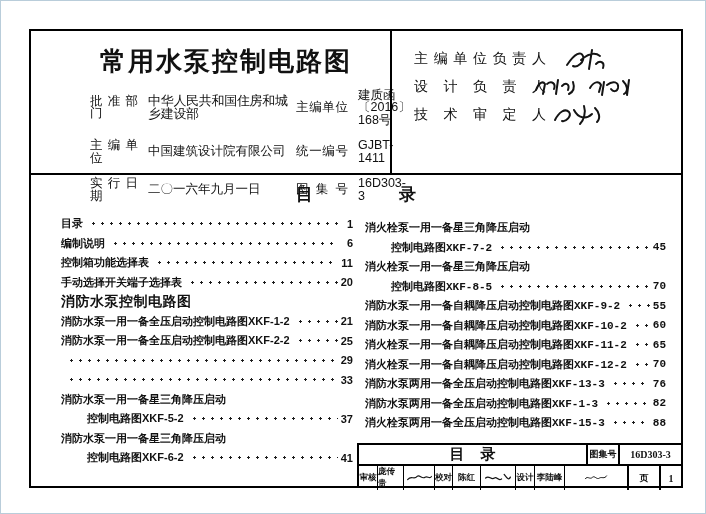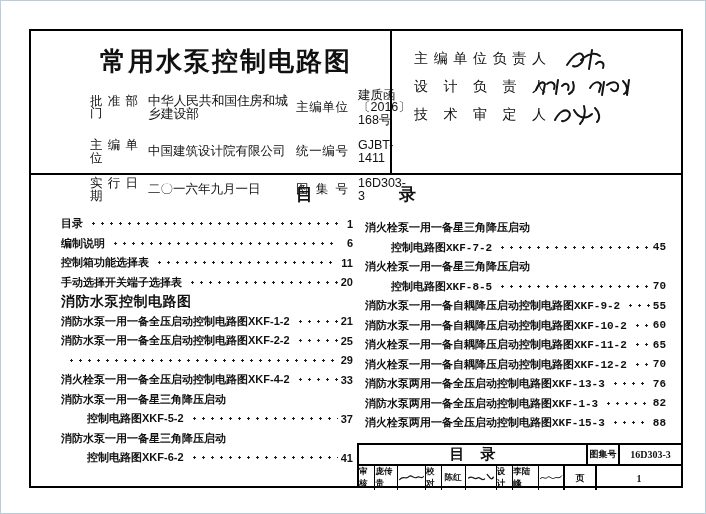--- a/index.html
+++ b/index.html
@@ -43,21 +43,21 @@
   .tblock{position:absolute;right:-2px;bottom:-2px;width:326px;height:45px;border:2px solid #000;
           background:#fff;box-sizing:border-box;display:flex;flex-direction:column;z-index:5;}
   .tb-r1{height:26px;display:flex;border-bottom:2px solid #000;box-sizing:border-box;}
   .tb-title{width:229px;border-right:2px solid #000;box-sizing:border-box;display:flex;align-items:center;
             justify-content:center;font-size:15px;font-weight:bold;letter-spacing:16px;padding-left:16px;}
   .tb-atlas-label{width:32px;border-right:2px solid #000;box-sizing:border-box;display:flex;
             align-items:center;justify-content:center;font-size:9px;font-weight:bold;}
   .tb-atlas-no{flex:1;display:flex;align-items:center;justify-content:center;
             font-size:10px;font-weight:bold;font-family:"Liberation Serif",serif;}
   .tb-r2{flex:1;display:flex;font-size:8.5px;font-weight:bold;}
-  .tb-group{display:flex;width:206px;border-right:2px solid #000;box-sizing:border-box;}
+  .tb-group{display:flex;width:270px;border-right:2px solid #000;box-sizing:border-box;}
   .tb-r2 .c{display:flex;align-items:center;justify-content:center;border-right:1px solid #000;box-sizing:border-box;}
   .tb-r2 .c.last{border-right:none;flex:1;}
   .tb-page-label{width:32px;border-right:2px solid #000;box-sizing:border-box;display:flex;
             align-items:center;justify-content:center;font-size:9px;font-weight:bold;}
   .tb-page-no{flex:1;display:flex;align-items:center;justify-content:center;
             font-size:10px;font-weight:bold;font-family:"Liberation Serif",serif;}
   .mini-sig path{fill:none;stroke:#141414;stroke-width:1.4;stroke-linecap:round;stroke-linejoin:round;}
 </style>
 </head>
 <body>
@@ -144,21 +144,20 @@
             <div class="toc-row">
               <span class="toc-text">消防水泵一用一备全压启动控制电路图XKF-2-2</span>
               <span class="toc-leader"></span>
               <span class="toc-page">25</span>
             </div>
             <div class="toc-row">
               <span class="toc-leader"></span>
               <span class="toc-page">29</span>
             </div>
             <div class="toc-row">
-              <span class="toc-text">消火栓泵一用一备全压启动控制电路图XKF-4-2</span>
               <span class="toc-leader"></span>
               <span class="toc-page">33</span>
             </div>
             <div class="toc-row">
               <span class="toc-text">消防水泵一用一备星三角降压启动</span>
             </div>
             <div class="toc-row toc-indent">
               <span class="toc-text">控制电路图XKF-5-2</span>
               <span class="toc-leader"></span>
               <span class="toc-page">37</span>

